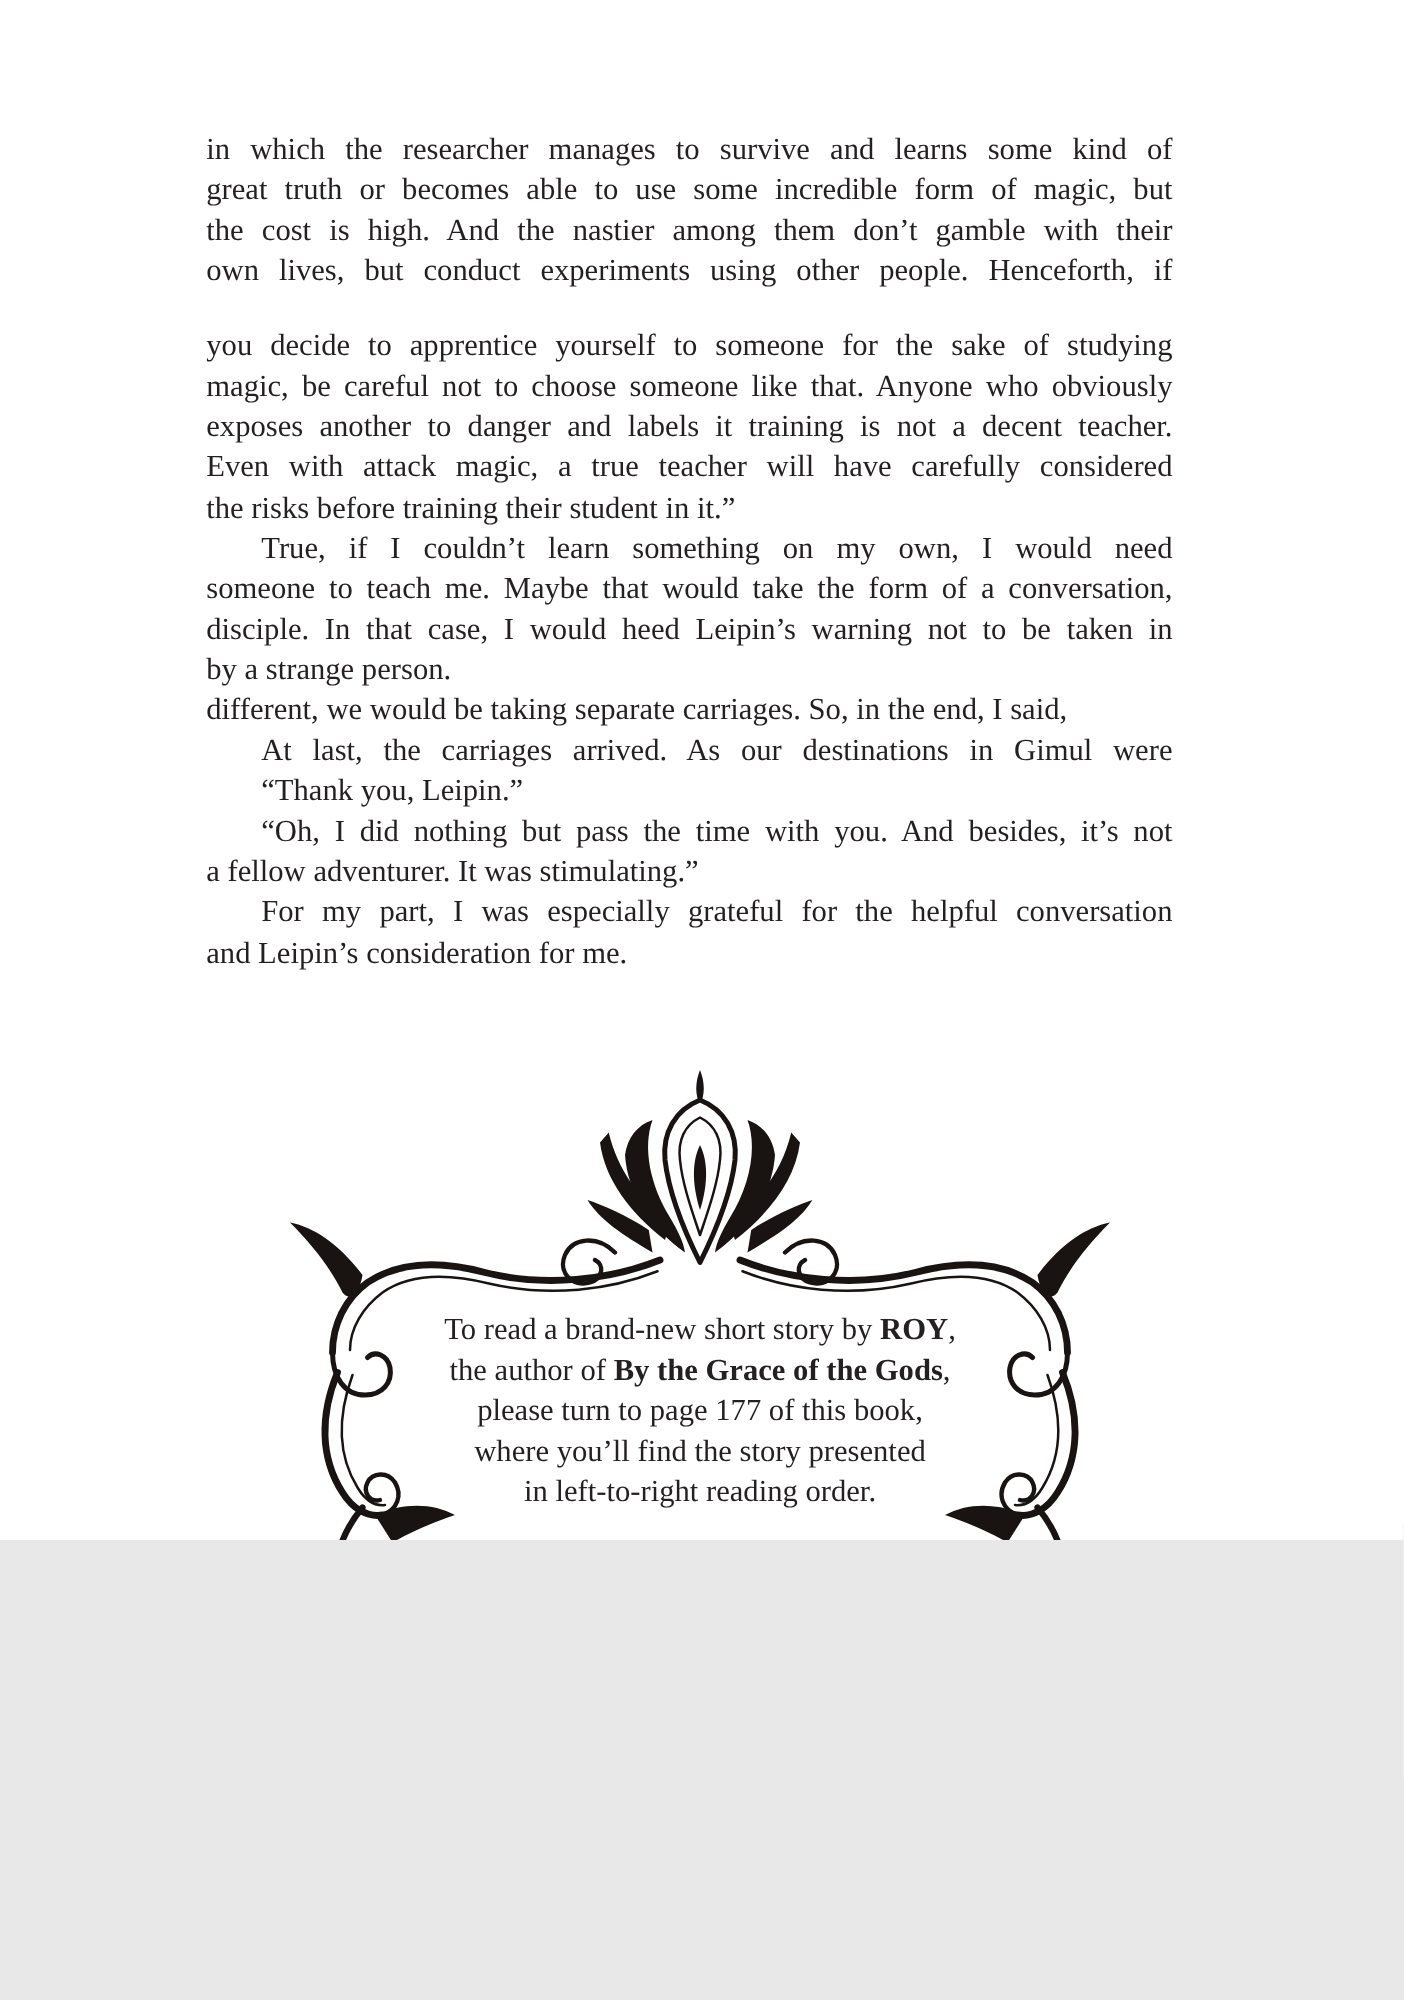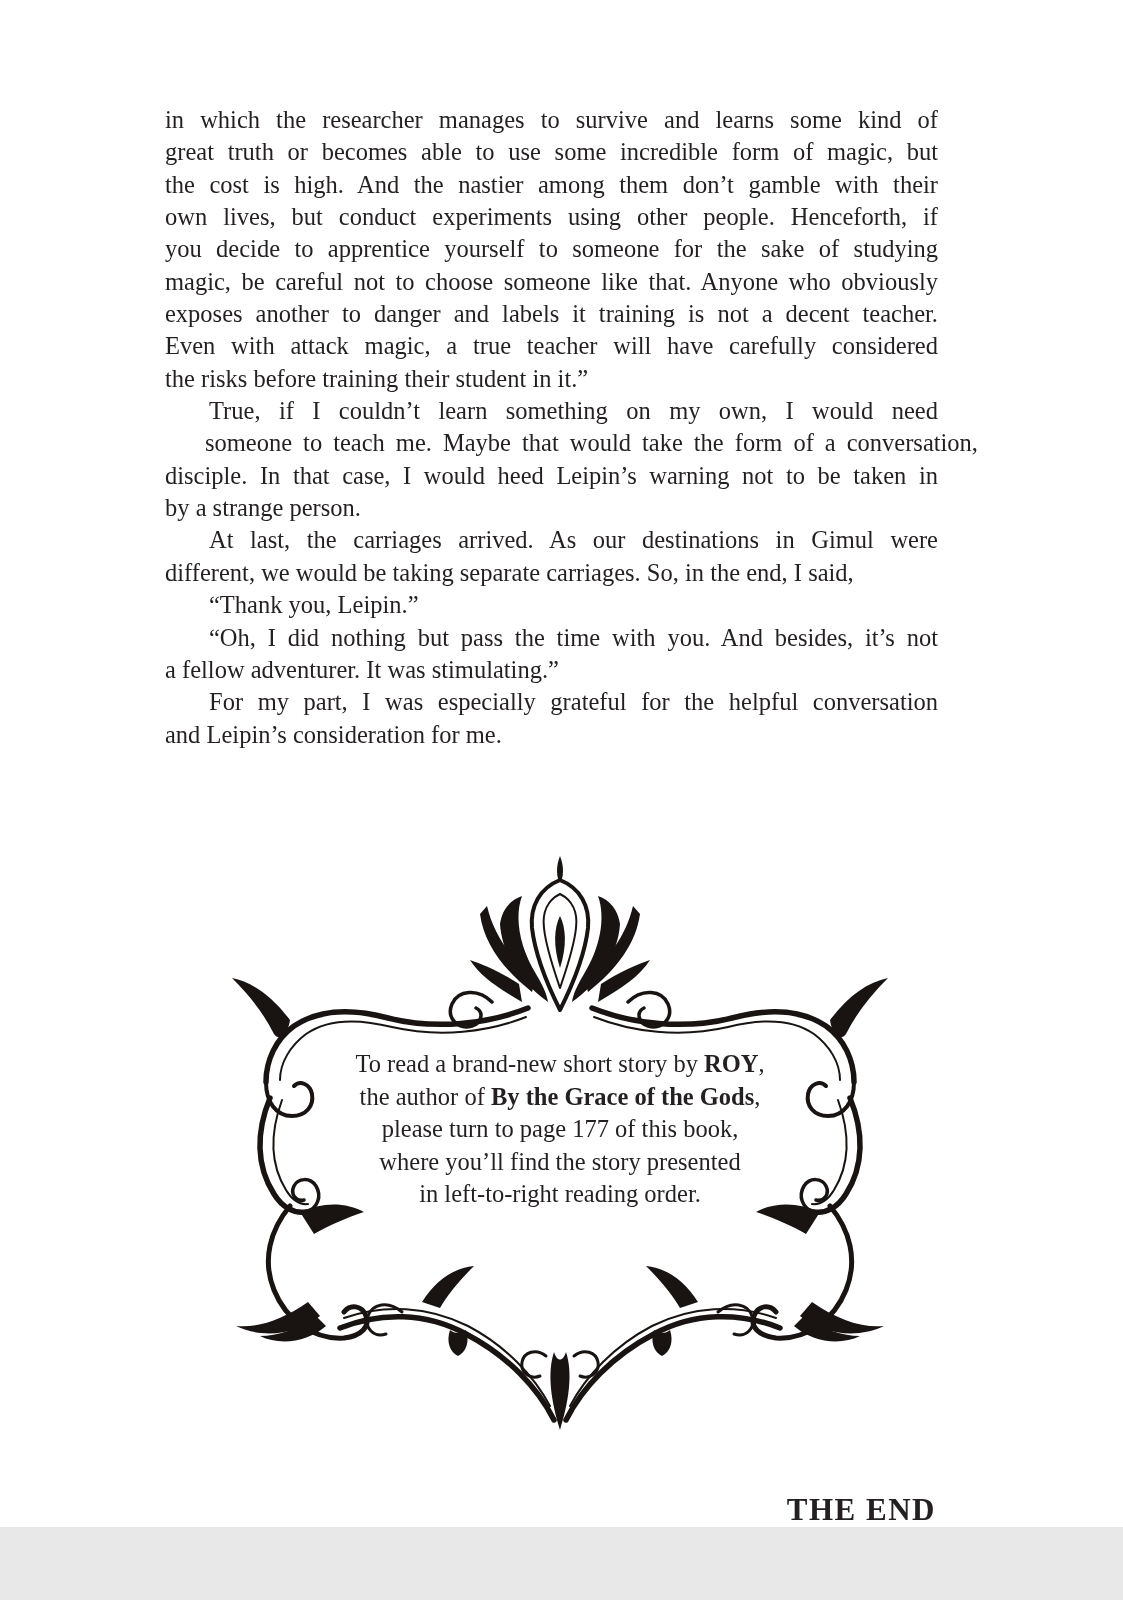--- a/index.html
+++ b/index.html
@@ -1,18 +1,18 @@
 <!DOCTYPE html>
 <html><head>
 <meta charset="utf-8">
 <style>
   html,body{margin:0;padding:0;background:#e8e8e8;}
   .page{
     position:relative;
-    width:1123px;height:1527px;
+    width:1123px;height:1232px;
     margin:0 auto;
     background:#ffffff;
     font-family:"Liberation Serif","DejaVu Serif",serif;
     color:#241f20;
     overflow:hidden;
   }
   .body-text{
     position:absolute;
     left:165px;top:104px;width:773px;
     font-size:24.5px;
@@ -53,31 +53,31 @@
 </head>
 <body>
 
 <div class="page">
 
   <div class="body-text">
       <div class="line just" style="word-spacing: 9.97017px;"><span>in which the researcher manages to survive and learns some kind of</span></div>
       <div class="line just" style="word-spacing: 7.55078px;"><span>great truth or becomes able to use some incredible form of magic, but</span></div>
       <div class="line just" style="word-spacing: 8.3737px;"><span>the cost is high. And the nastier among them don’t gamble with their</span></div>
       <div class="line just" style="word-spacing: 9.83681px;"><span>own lives, but conduct experiments using other people. Henceforth, if</span></div>
-      <div class="line just" style="word-spacing: 8.2358px;"><span>you decide to apprentice yourself to someone for the sake of studying</span></div>
+      <div class="line just" style="word-spacing: 8.2358px; margin-top: 28px;"><span>you decide to apprentice yourself to someone for the sake of studying</span></div>
       <div class="line just" style="word-spacing: 4.39631px;"><span>magic, be careful not to choose someone like that. Anyone who obviously</span></div>
       <div class="line just" style="word-spacing: 6.8724px;"><span>exposes another to danger and labels it training is not a decent teacher.</span></div>
       <div class="line just" style="word-spacing: 9.61562px;"><span>Even with attack magic, a true teacher will have carefully considered</span></div>
       <div class="line final"><span>the risks before training their student in it.”</span></div>
       <div class="line indent just" style="word-spacing: 12.2685px;"><span>True, if I couldn’t learn something on my own, I would need</span></div>
-      <div class="line just" style="word-spacing: 4.88672px; margin-left: 40px;"><span>someone to teach me. Maybe that would take the form of a conversation,</span></div>
+      <div class="line just" style="word-spacing: 4.88672px;"><span>someone to teach me. Maybe that would take the form of a conversation,</span></div>
       <div class="line just" style="word-spacing: 6.44471px;"><span>disciple. In that case, I would heed Leipin’s warning not to be taken in</span></div>
       <div class="line final"><span>by a strange person.</span></div>
+      <div class="line final"><span>different, we would be taking separate carriages. So, in the end, I said,</span></div>
       <div class="line indent just" style="word-spacing: 10.4406px;"><span>At last, the carriages arrived. As our destinations in Gimul were</span></div>
-      <div class="line final"><span>different, we would be taking separate carriages. So, in the end, I said,</span></div>
       <div class="line indent final"><span>“Thank you, Leipin.”</span></div>
       <div class="line indent just" style="word-spacing: 5.71755px;"><span>“Oh, I did nothing but pass the time with you. And besides, it’s not</span></div>
       <div class="line final"><span>a fellow adventurer. It was stimulating.”</span></div>
       <div class="line indent just" style="word-spacing: 8.47188px;"><span>For my part, I was especially grateful for the helpful conversation</span></div>
       <div class="line final"><span>and Leipin’s consideration for me.</span></div>
     </div>
 
   <div class="ornament">
     <svg viewBox="0 0 660 582" width="660" height="582" aria-hidden="true">
       <g stroke="#191412" fill="none" stroke-linecap="round" stroke-linejoin="round">

